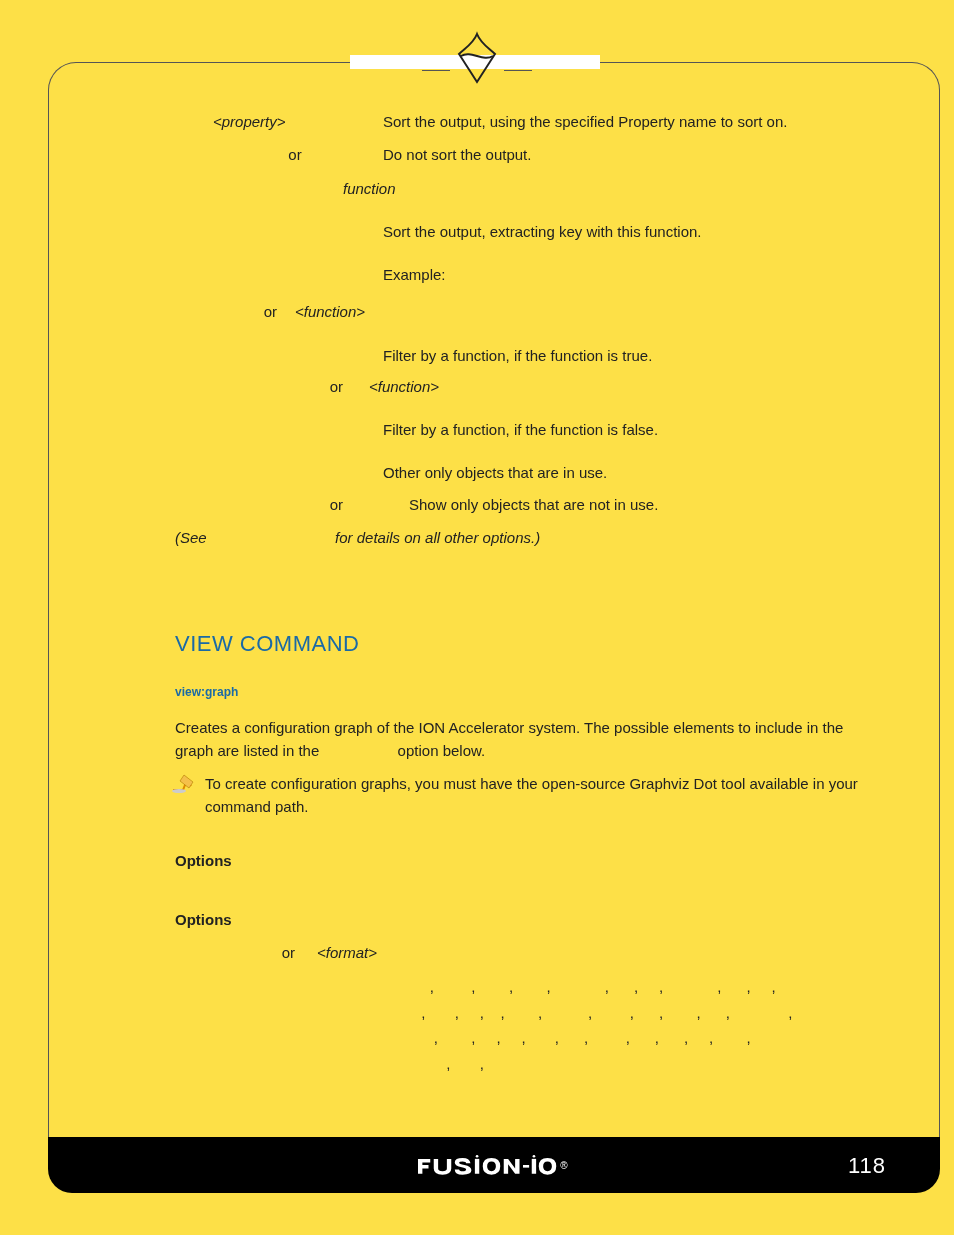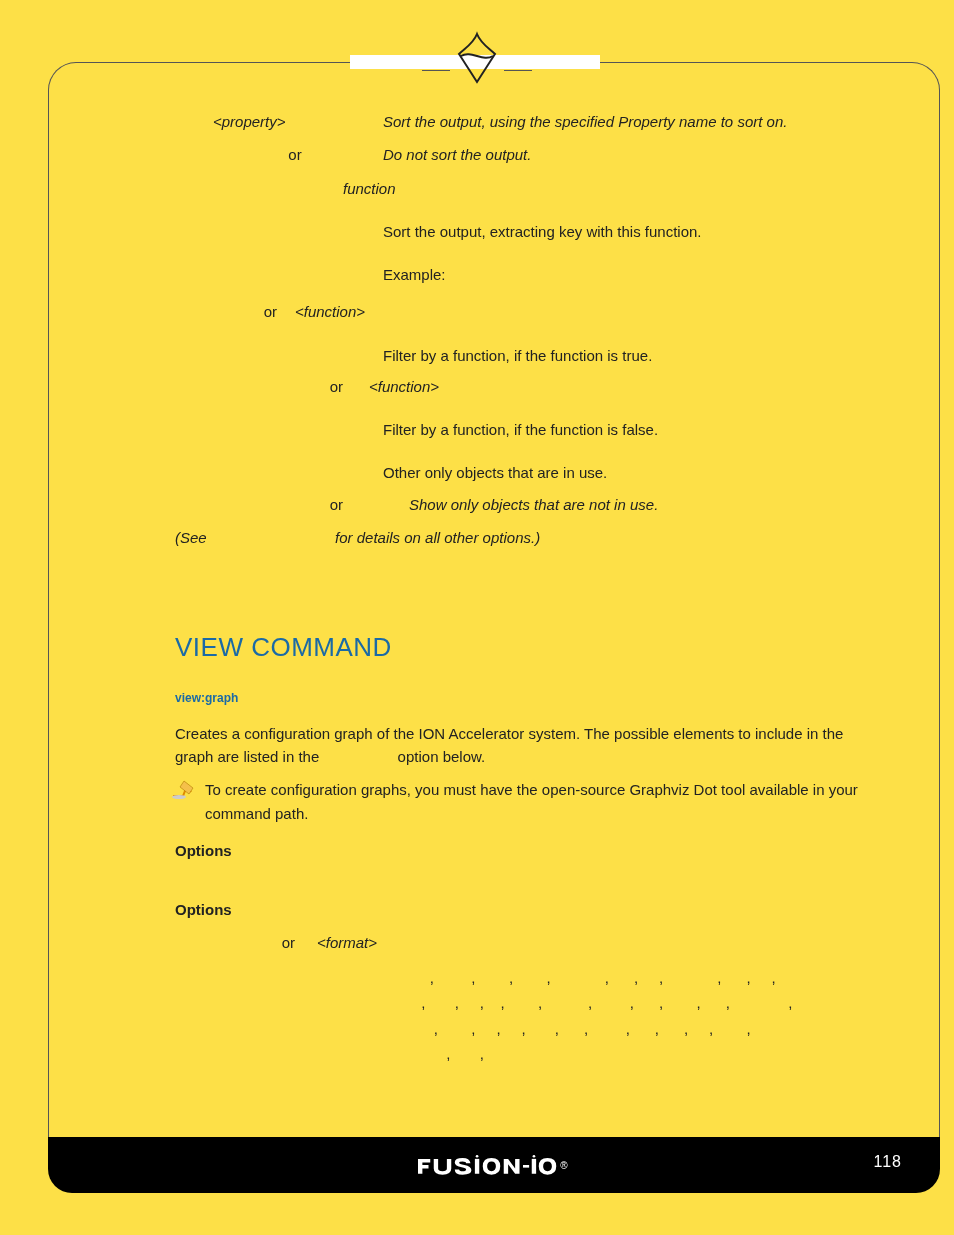--- a/index.html
+++ b/index.html
@@ -73,51 +73,51 @@
     display: flex;
     margin-bottom: 10px;
   }
   .col-opt-wide {
     width: 170px;
     flex: 0 0 170px;
     padding-right: 6px;
     box-sizing: border-box;
     text-align: left;
   }
-  .col-desc { flex: 1; font-style: italic; }
+  .col-desc { flex: 1; }
   .ital { font-style: italic; }
   .subblock { margin-left: 170px; margin-top: 20px; margin-bottom: 8px; }
   .subblock-ital {
     margin-left: 130px;
     font-style: italic;
     margin-bottom: 10px;
   }
   .see-line { margin-top: 8px; font-style: italic; }
   .see-line span.g1 { display: inline-block; width: 120px; }
   .h-view {
     font-family: "Arial Narrow","Helvetica Condensed","Segoe UI",Arial,sans-serif;
     font-stretch: condensed;
-    font-size: 26px;
+    font-size: 22px;
     letter-spacing: 0.5px;
     color: #1a6aa6;
     margin-top: 78px;
     margin-bottom: 22px;
   }
   .h-sub {
     color: #1a6aa6;
     font-weight: 600;
     font-size: 12px;
     margin-bottom: 14px;
   }
   p { margin: 0 0 10px 0; }
   .note {
     position: relative;
     padding-left: 30px;
     margin-top: 10px;
-    margin-bottom: 14px;
+    margin-bottom: 30px;
   }
   .note .note-icon {
     position: absolute;
     left: -4px;
     top: 0;
     width: 26px;
     height: 22px;
   }
   .bold { font-weight: 700; }
   .format-list {
@@ -137,23 +137,23 @@
     background: #000;
     border-bottom-left-radius: 24px;
     border-bottom-right-radius: 24px;
     display: flex;
     align-items: center;
     justify-content: center;
     color: #fff;
   }
   .footer .page-num {
     position: absolute;
-    right: 38px;
+    right: 54px;
     top: 16px;
-    font-size: 16px;
+    font-size: 22px;
     color: #fff;
     letter-spacing: 1px;
   }
   .footer-logo {
     color: #fff;
     font-size: 20px;
     letter-spacing: 2px;
     font-family: Arial, sans-serif;
     display: flex;
     align-items: center;

